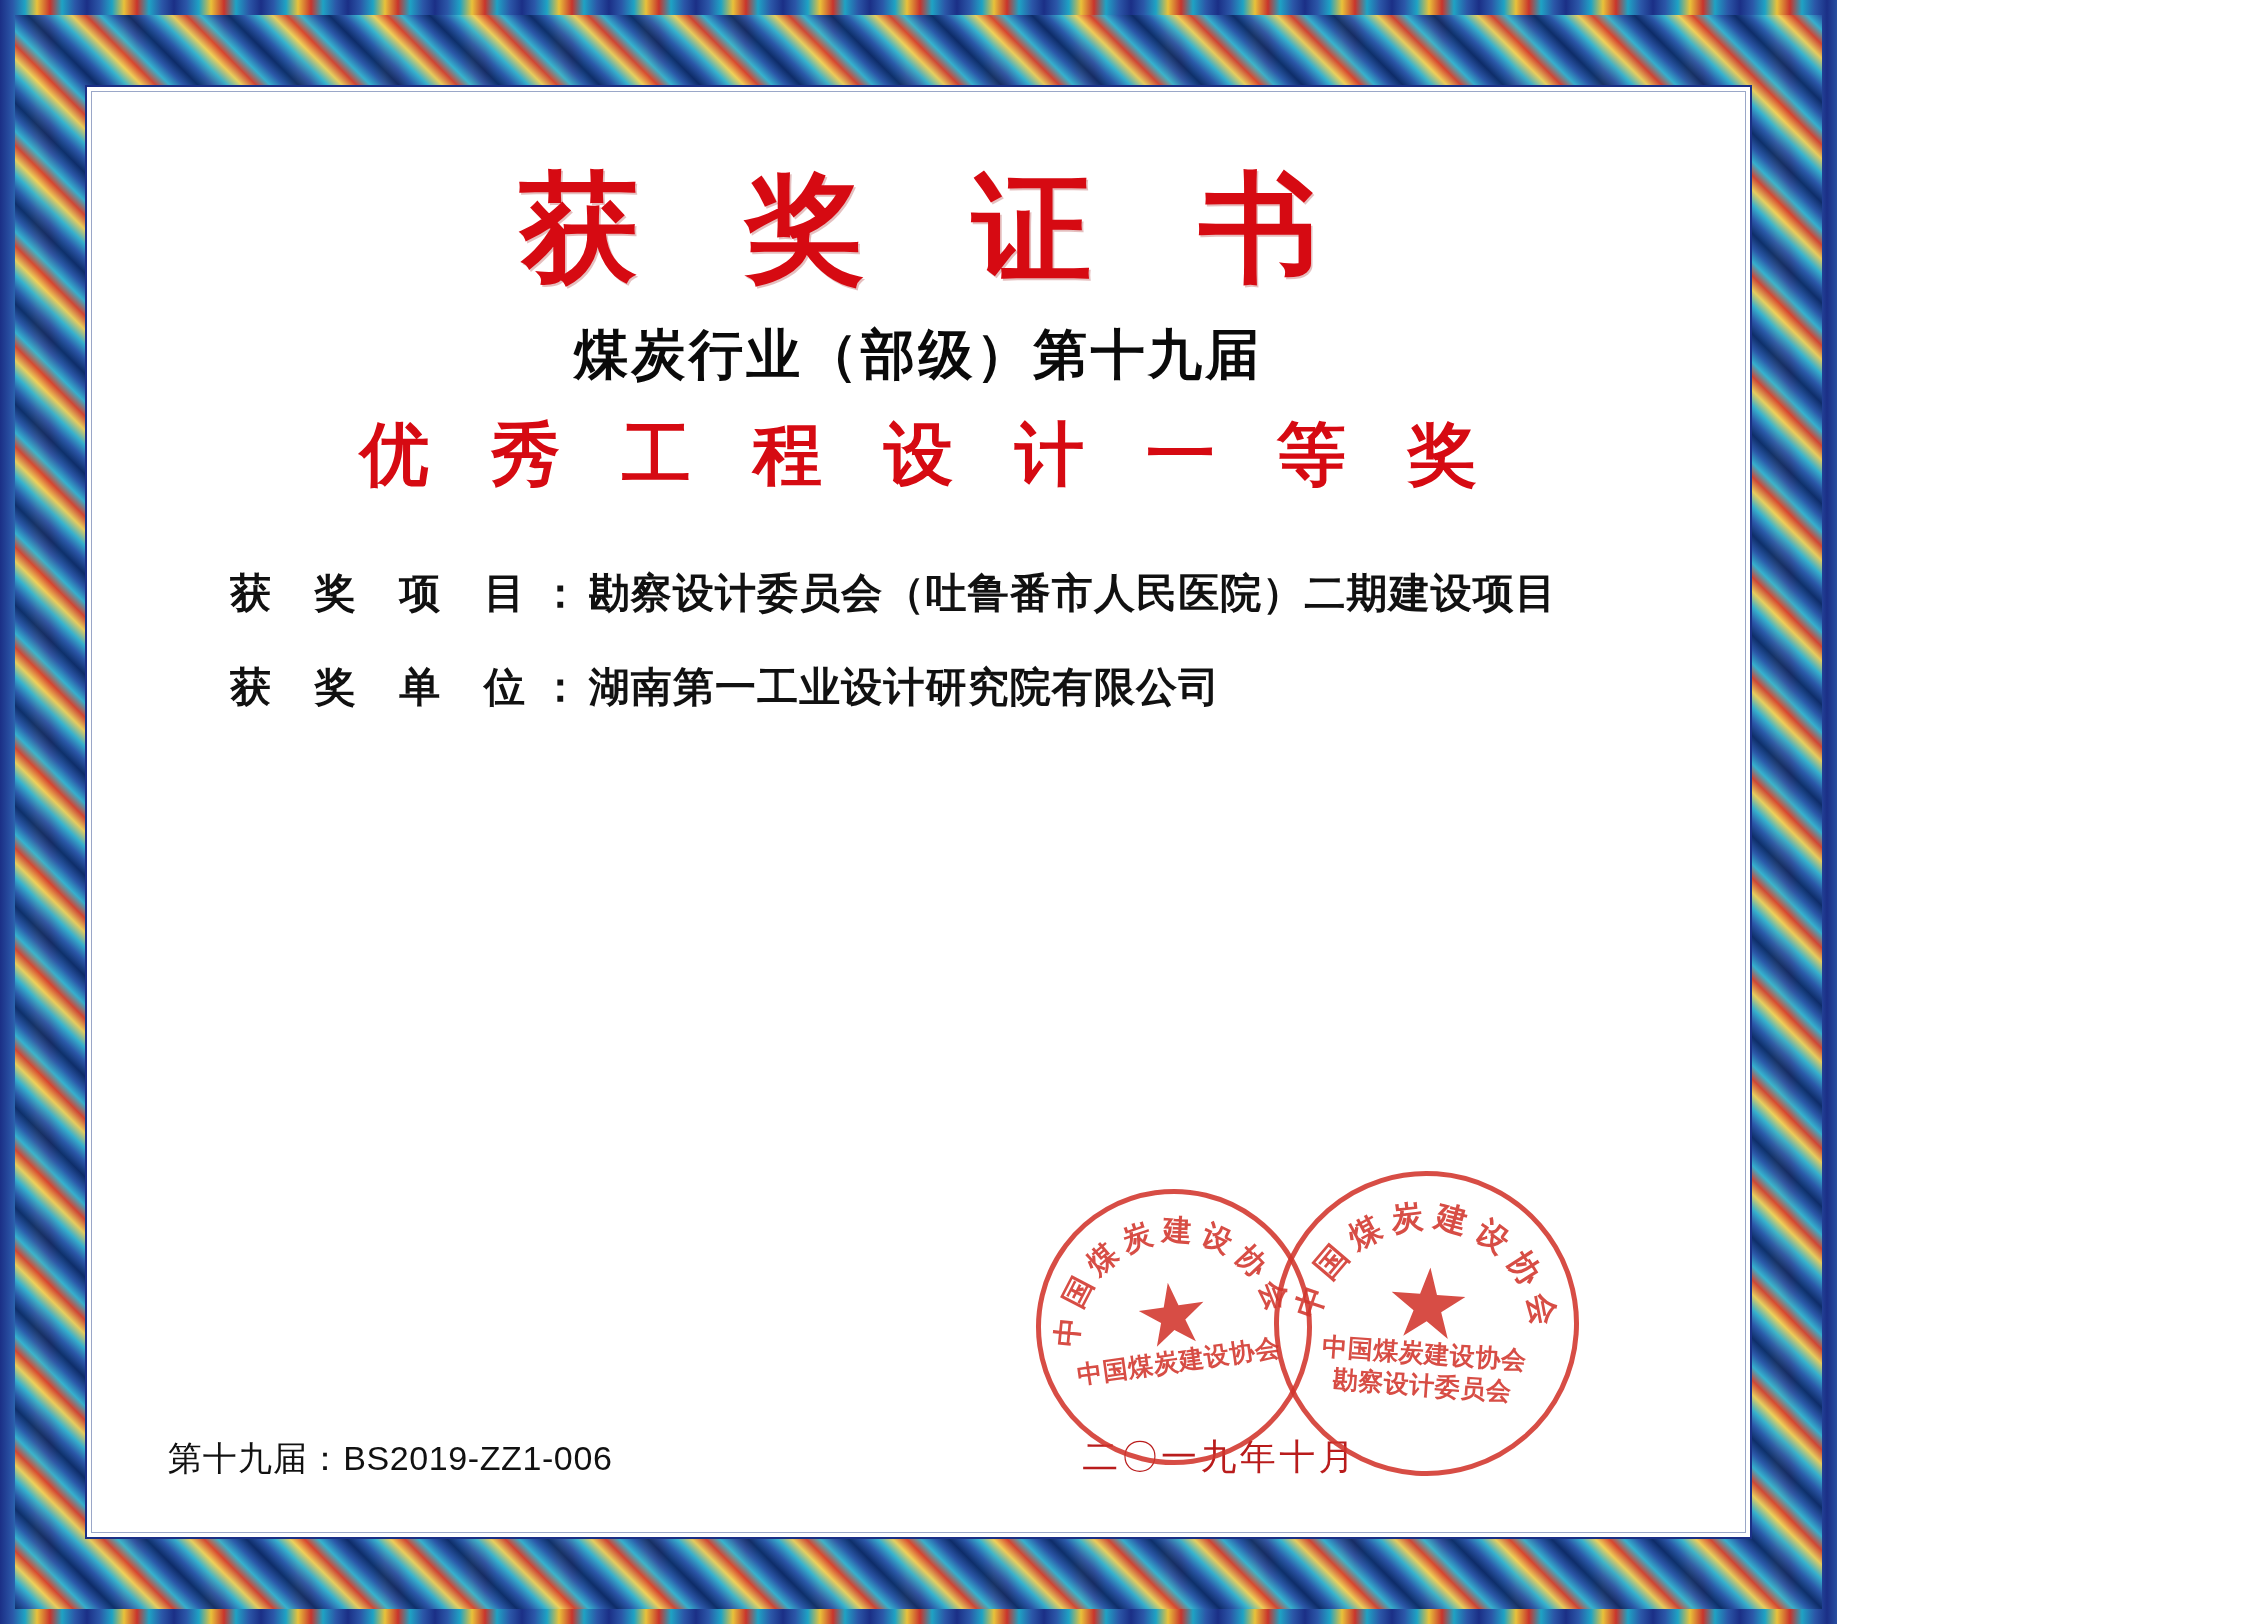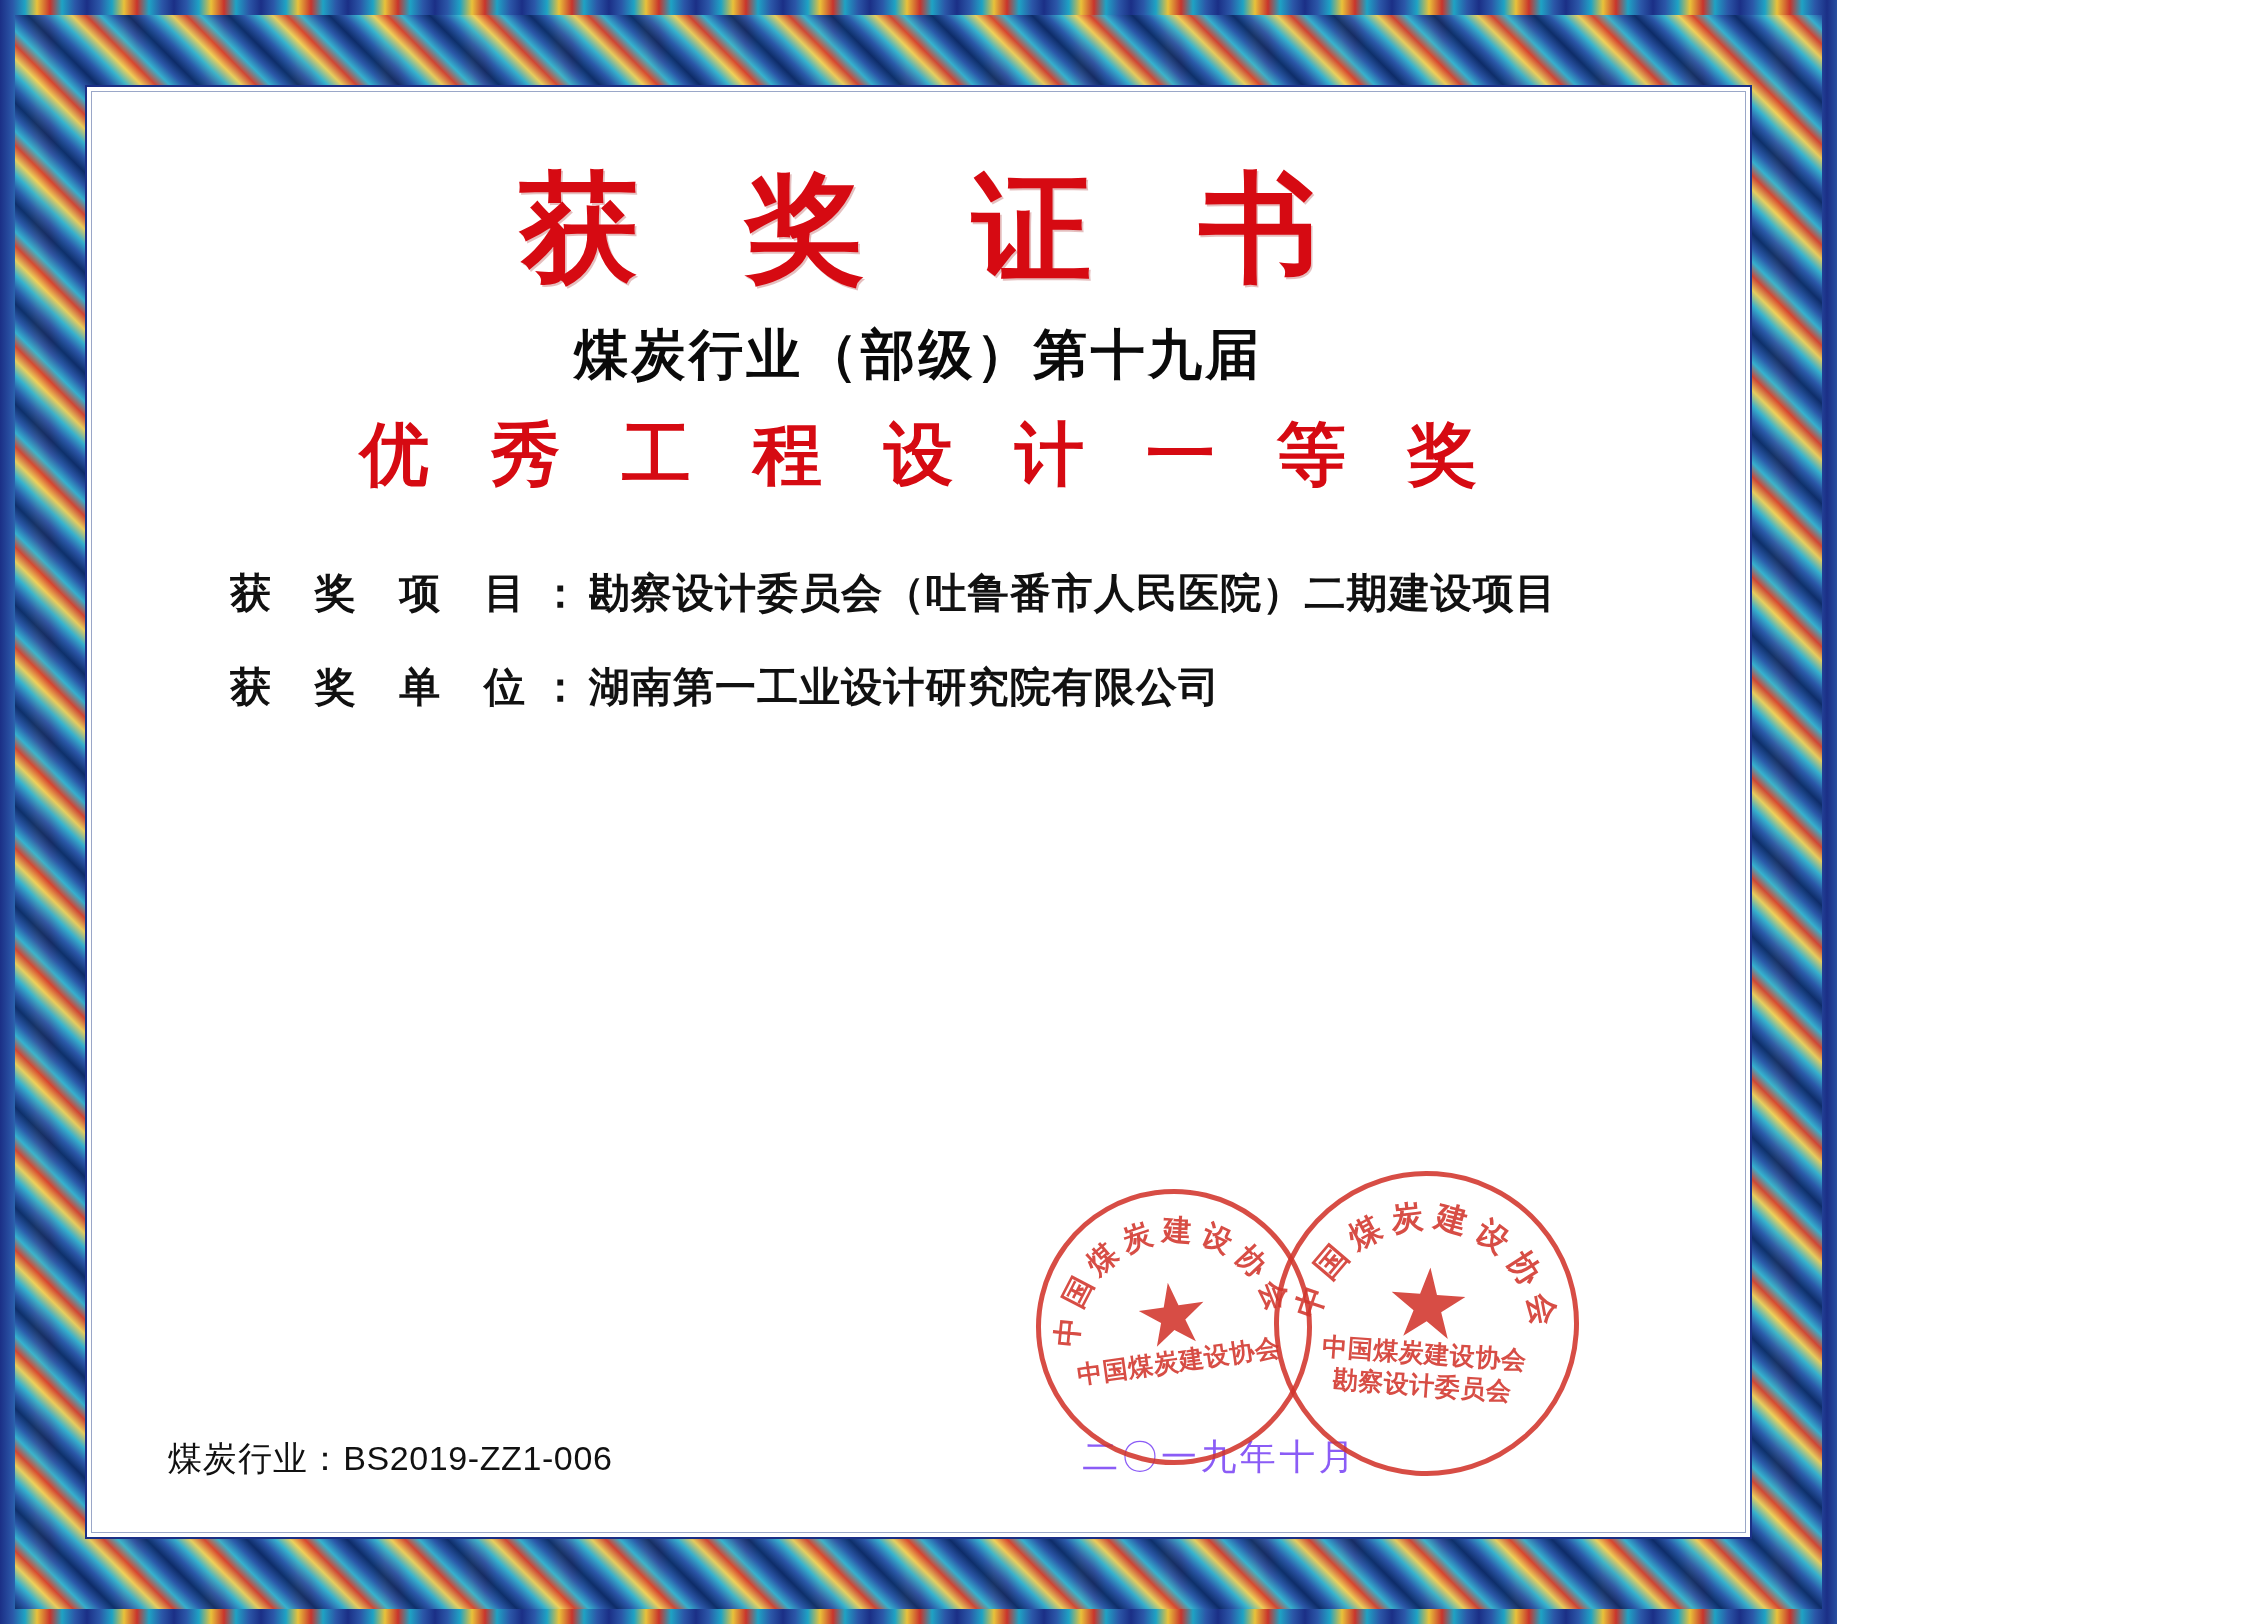--- a/index.html
+++ b/index.html
@@ -202,21 +202,21 @@
     font-family: Liberation Sans, sans-serif;
     letter-spacing: 0.6px;
   }
 
   .date-text {
     position: absolute;
     right: 317px;
     bottom: 17px;
     font-family: "DejaVu Serif", "Liberation Serif", serif;
     font-size: 36px;
-    color: #8b5cf6;
+    color: #b91c1c;
     letter-spacing: 3.4px;
     white-space: nowrap;
   }
 
   
   .seal {
     position: absolute;
     border-radius: 50%;
     border: 5.1px solid #d2352c;
     color: #d2352c;
@@ -302,21 +302,21 @@
     <div class="field-row second">
       <span class="field-label">获 奖 单 位</span>
       <span class="field-colon">：</span>
       <span class="field-value">湖南第一工业设计研究院有限公司</span>
     </div>
 
 
     <div class="bottom">
 
       <div class="cert-number">
-        <span>煤炭行业：</span><span class="num">BS2019-ZZ1-006</span>
+        <span>第十九届：</span><span class="num">BS2019-ZZ1-006</span>
       </div>
 
       <div class="date-text">二〇一九年十月</div>
 
       <div class="seal seal-a">
         <svg class="seal-arc" viewBox="0 0 470 470">
           <defs>
             <path id="arcA" d="M 62,255 A 173,173 0 0 1 408,255" fill="none"></path>
           </defs>
           <text font-size="52" letter-spacing="14">

